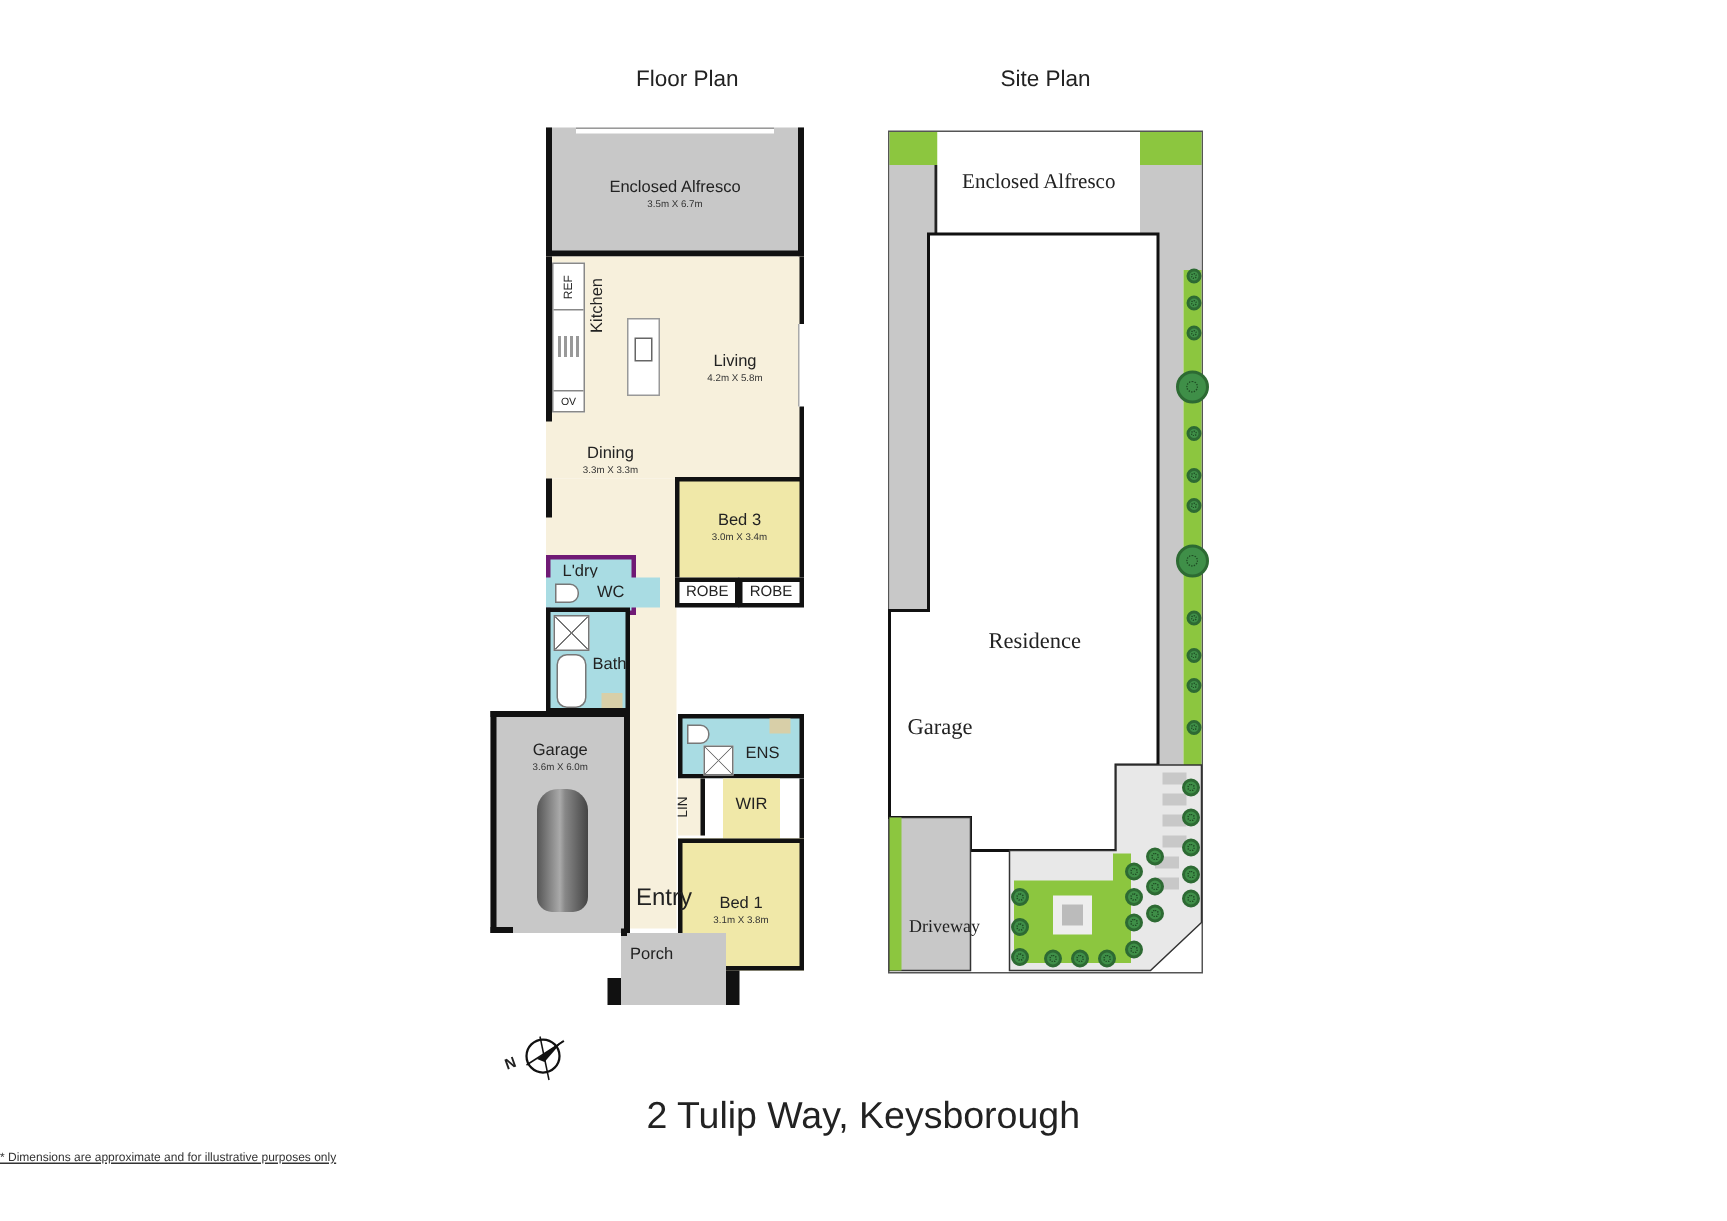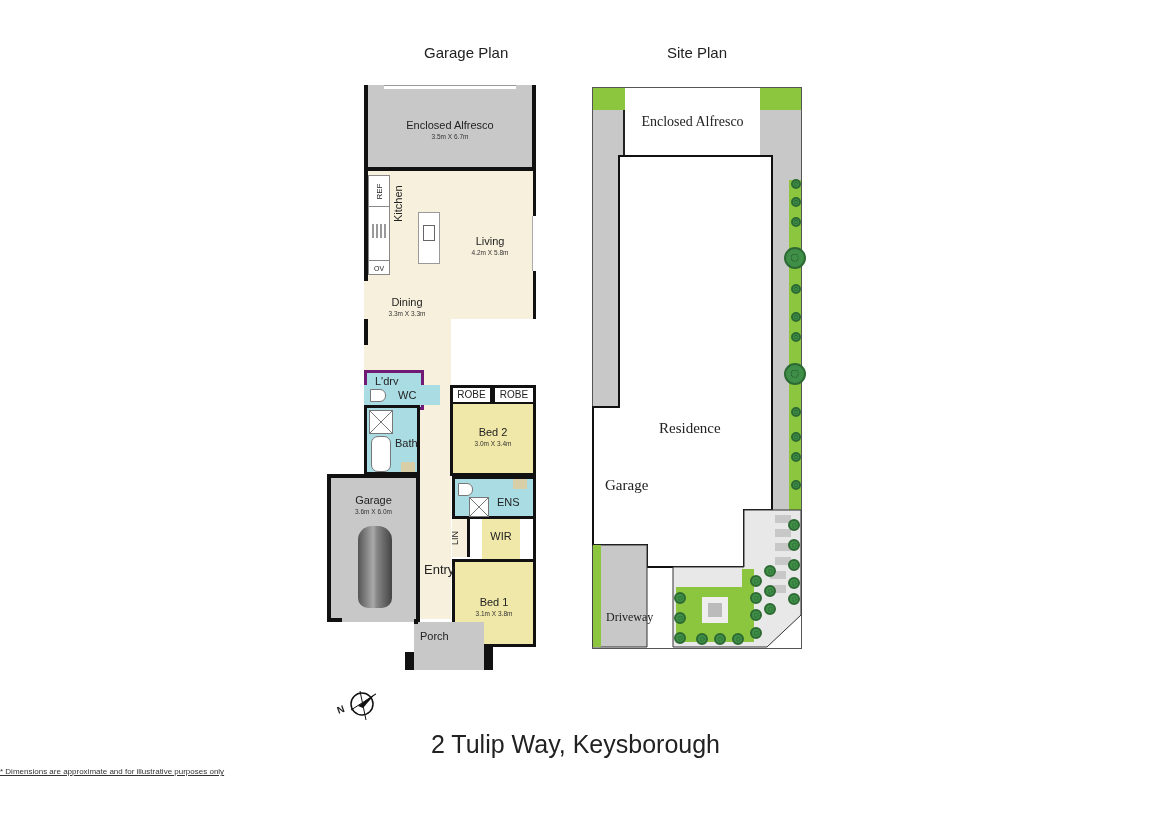--- a/index.html
+++ b/index.html
@@ -9,21 +9,21 @@
   .room-label { font-size:11px; color:#222; text-align:center; position:absolute; line-height:1.1; }
   .room-dim { font-size:6.5px; color:#333; display:block; margin-top:2px; }
   .serif { font-family:"Liberation Serif", "DejaVu Serif", serif; }
   .wall { background:#111; position:absolute; }
   .tree { position:absolute; border-radius:50%; background:#3f8f48; border:2px solid #2d6a33; box-sizing:border-box; }
   .tree::after { content:""; position:absolute; left:50%; top:50%; width:36%; height:36%; transform:translate(-50%,-50%); border-radius:50%; border:1px dotted #1f4d24; }
 </style>
 </head>
 <body>
 
-<div class="abs heading" style="left:424px;top:44px;">Garage Plan</div>
+<div class="abs heading" style="left:424px;top:44px;">Floor Plan</div>
 <div class="abs heading" style="left:667px;top:44px;text-align:right;">Site Plan</div>
 
 <div class="abs" style="left:0;top:0;width:560px;height:700px;">
 
   <div class="abs" style="left:364px;top:85px;width:172px;height:86px;background:#c8c8c8;">
     <div class="wall" style="left:0;top:0;width:4px;height:86px;"></div>
     <div class="wall" style="right:0;top:0;width:4px;height:86px;"></div>
     <div class="wall" style="left:0;top:82px;width:172px;height:4px;"></div>
     <div class="abs" style="left:20px;top:0;width:132px;height:3px;background:#fff;border-top:1px solid #999;"></div>
     <div class="room-label" style="left:0;width:172px;top:34px;">
@@ -75,30 +75,30 @@
     <div class="abs" style="left:34px;top:4px;font-size:11px;">WC</div>
   </div>
 
   <div class="abs" style="left:364px;top:405px;width:56px;height:70px;background:#a9dce3;border:3px solid #111;box-sizing:border-box;">
     <div class="abs" style="left:2px;top:2px;width:22px;height:22px;background:#fff;border:1px solid #777;background-image:linear-gradient(45deg,transparent 48%,#777 49%,#777 51%,transparent 52%),linear-gradient(-45deg,transparent 48%,#777 49%,#777 51%,transparent 52%);"></div>
     <div class="abs" style="left:4px;top:28px;width:18px;height:34px;background:#fff;border:1px solid #777;border-radius:7px;"></div>
     <div class="abs" style="left:28px;top:29px;font-size:11px;">Bath</div>
     <div class="abs" style="left:34px;top:54px;width:14px;height:10px;background:#d8cfa8;"></div>
   </div>
 
+  <div class="abs" style="left:450px;top:318px;width:86px;height:68px;background:#f0e8a8;border:3px solid #111;border-bottom:none;box-sizing:border-box;">
+    <div class="room-label" style="left:0;width:80px;top:20px;">
+      <span>Bed 3</span>
+      <span class="room-dim">3.0m X 3.4m</span>
+    </div>
+  </div>
 
   <div class="abs" style="left:450px;top:385px;width:43px;height:20px;background:#fff;border:3px solid #111;box-sizing:border-box;font-size:10px;text-align:center;line-height:14px;">ROBE</div>
   <div class="abs" style="left:492px;top:385px;width:44px;height:20px;background:#fff;border:3px solid #111;box-sizing:border-box;font-size:10px;text-align:center;line-height:14px;">ROBE</div>
 
-  <div class="abs" style="left:450px;top:404px;width:86px;height:72px;background:#f0e8a8;border:3px solid #111;border-top:none;box-sizing:border-box;">
-    <div class="room-label" style="left:0;width:80px;top:22px;">
-      <span>Bed 2</span>
-      <span class="room-dim">3.0m X 3.4m</span>
-    </div>
-  </div>
 
   <div class="abs" style="left:452px;top:476px;width:84px;height:43px;background:#a9dce3;border:3px solid #111;box-sizing:border-box;">
     <div class="abs" style="left:3px;top:4px;width:13px;height:11px;background:#fff;border:1px solid #777;border-radius:0 6px 6px 0;"></div>
     <div class="abs" style="left:14px;top:18px;width:18px;height:18px;background:#fff;border:1px solid #777;background-image:linear-gradient(45deg,transparent 48%,#777 49%,#777 51%,transparent 52%),linear-gradient(-45deg,transparent 48%,#777 49%,#777 51%,transparent 52%);"></div>
     <div class="abs" style="left:58px;top:0;width:14px;height:10px;background:#d8cfa8;"></div>
     <div class="abs" style="left:42px;top:17px;font-size:11px;">ENS</div>
   </div>
 
   <div class="abs" style="left:452px;top:519px;width:18px;height:38px;background:#f7f0dc;border-right:3px solid #111;box-sizing:border-box;">
     <div class="abs" style="left:-4px;top:14px;font-size:9px;transform:rotate(-90deg);">LIN</div>
@@ -117,21 +117,21 @@
 
   <div class="abs" style="left:327px;top:474px;width:93px;height:148px;background:#c8c8c8;border:4px solid #111;border-bottom:none;box-sizing:border-box;">
     <div class="room-label" style="left:0;width:85px;top:16px;">
       <span>Garage</span>
       <span class="room-dim">3.6m X 6.0m</span>
     </div>
     <div class="abs" style="left:27px;top:48px;width:34px;height:82px;border-radius:14px 14px 10px 10px;background:linear-gradient(90deg,#555,#aaa 45%,#888 55%,#444);"></div>
   </div>
   <div class="wall" style="left:327px;top:618px;width:15px;height:4px;"></div>
 
-  <div class="abs" style="left:424px;top:562px;font-size:13px;">Entry</div>
+  <div class="abs" style="left:424px;top:590px;font-size:16px;">Entry</div>
 
   <div class="abs" style="left:414px;top:622px;width:70px;height:48px;background:#c8c8c8;">
     <div class="abs" style="left:6px;top:8px;font-size:11px;">Porch</div>
   </div>
   <div class="wall" style="left:405px;top:652px;width:9px;height:18px;"></div>
   <div class="wall" style="left:484px;top:647px;width:9px;height:23px;"></div>
   <div class="wall" style="left:414px;top:619px;width:4px;height:5px;"></div>
 </div>
 
 <div class="abs" style="left:336px;top:688px;width:48px;height:34px;">

